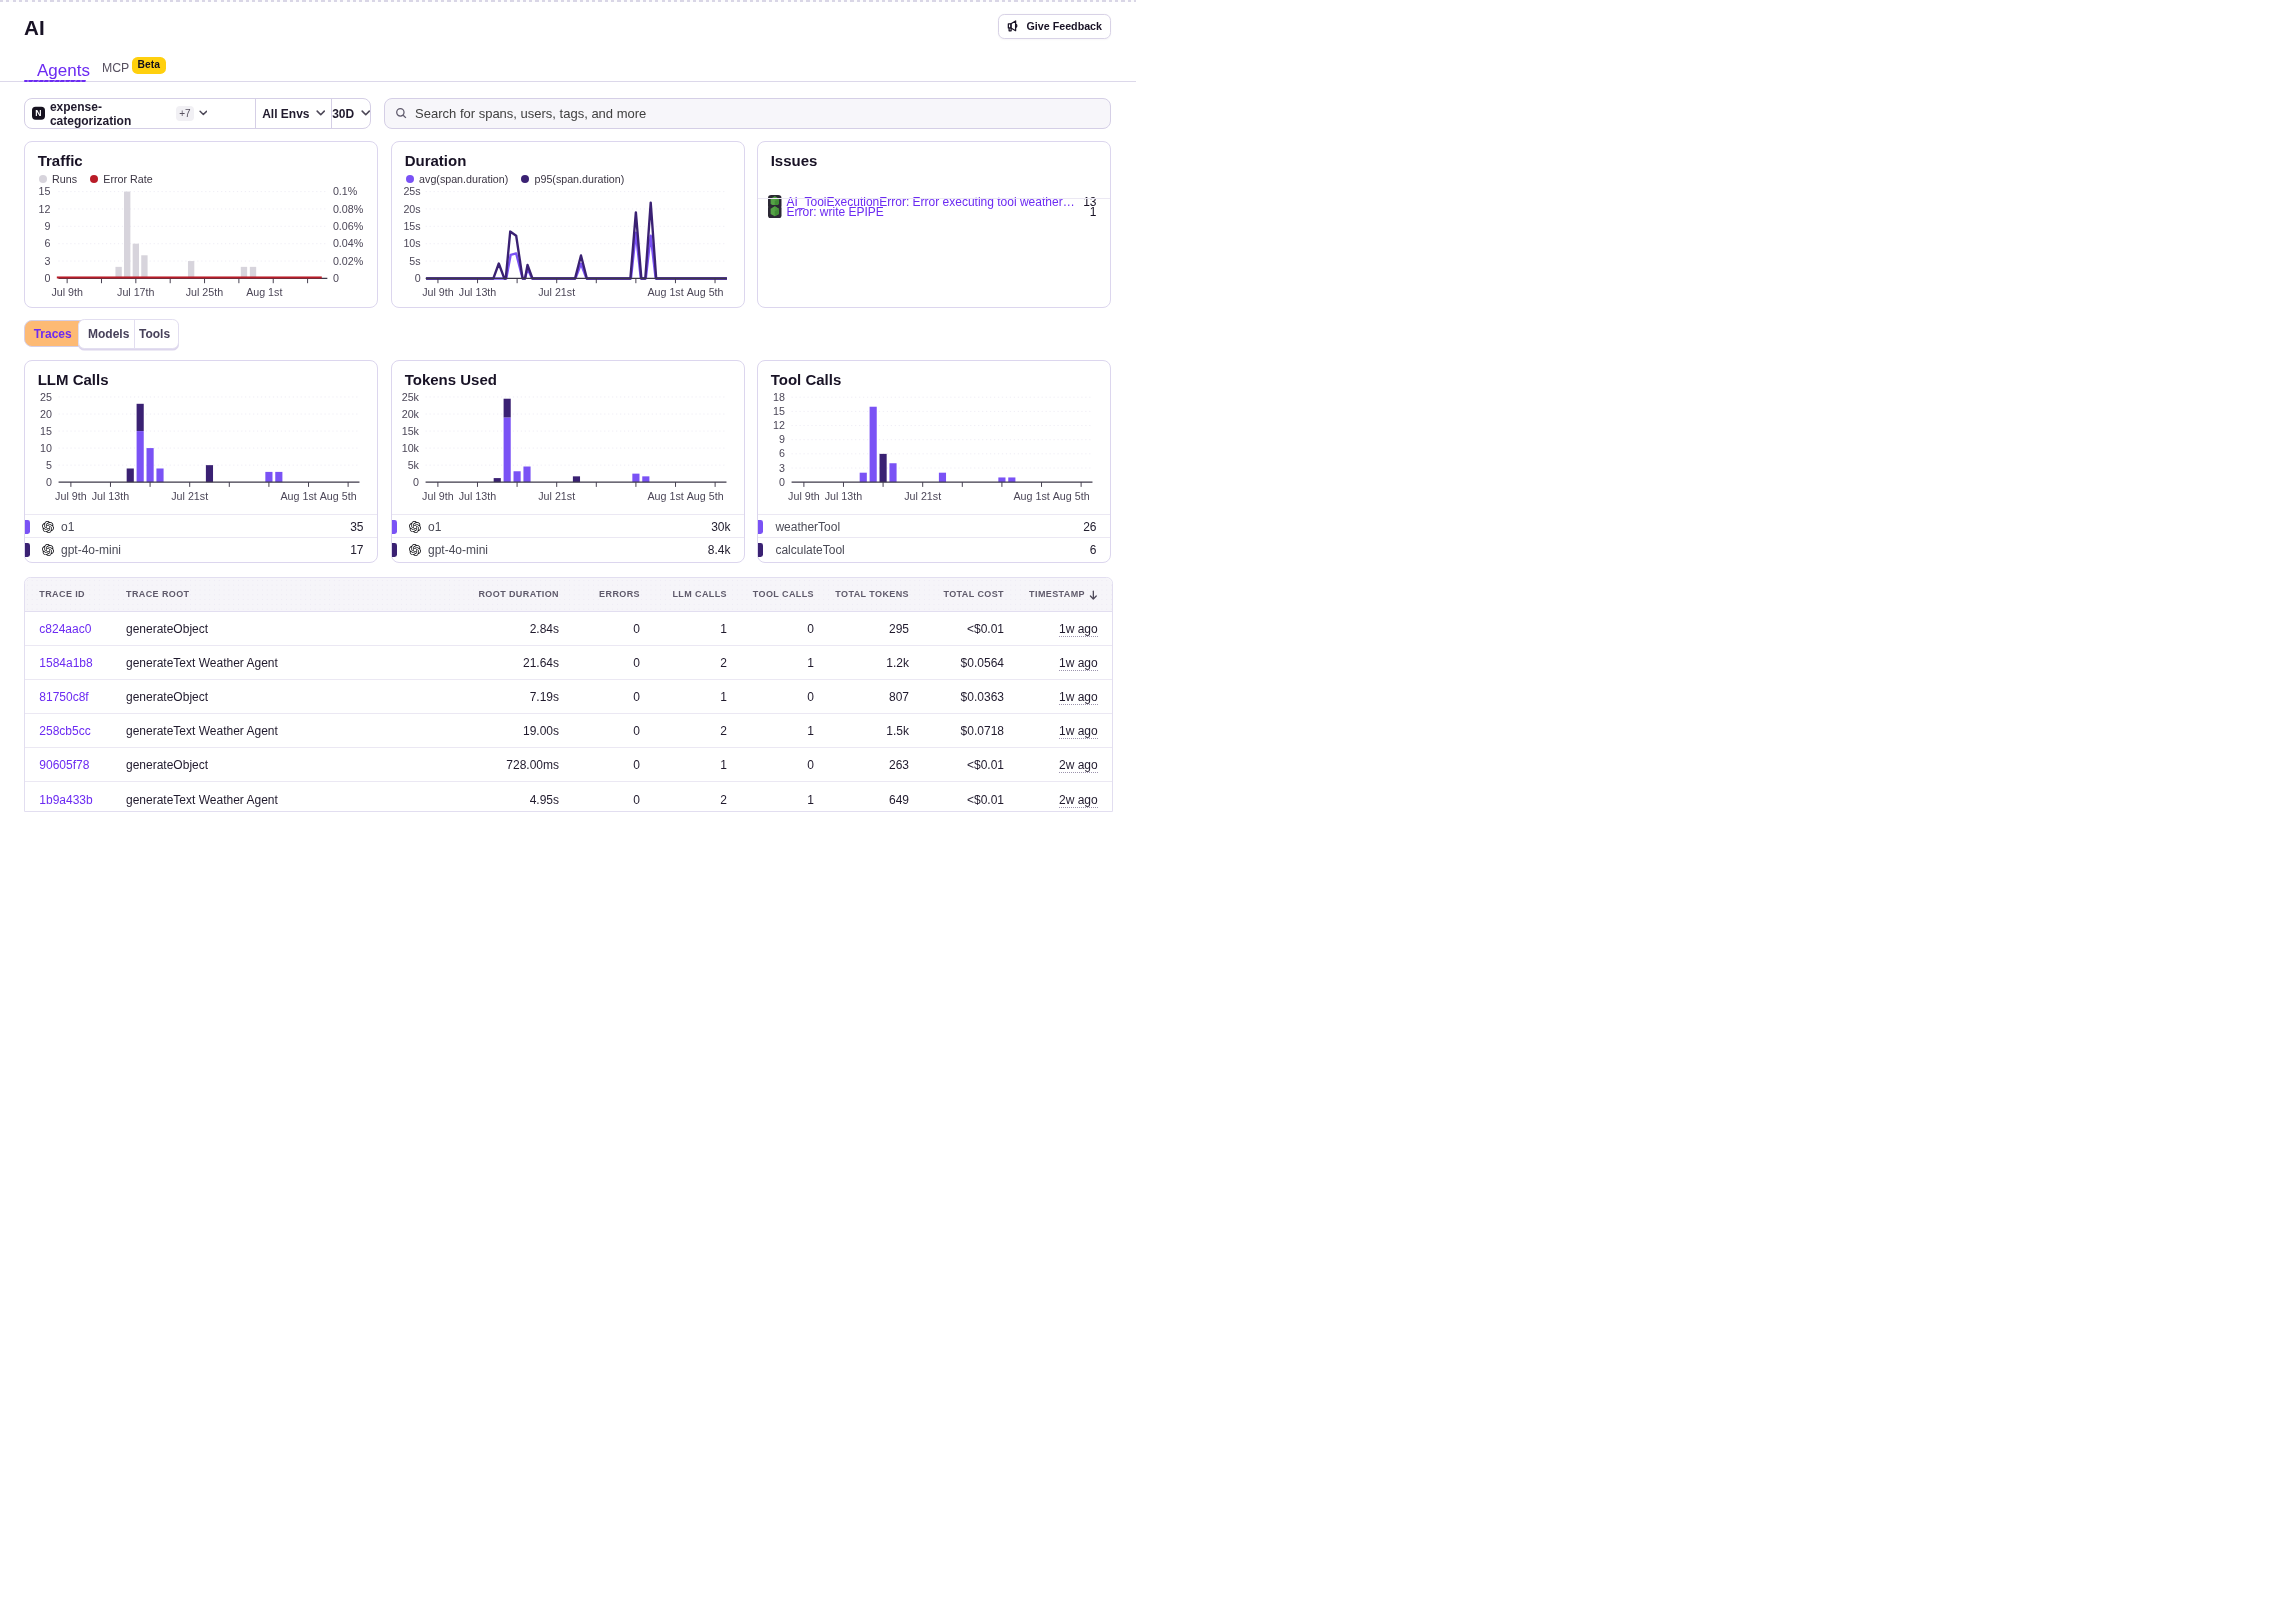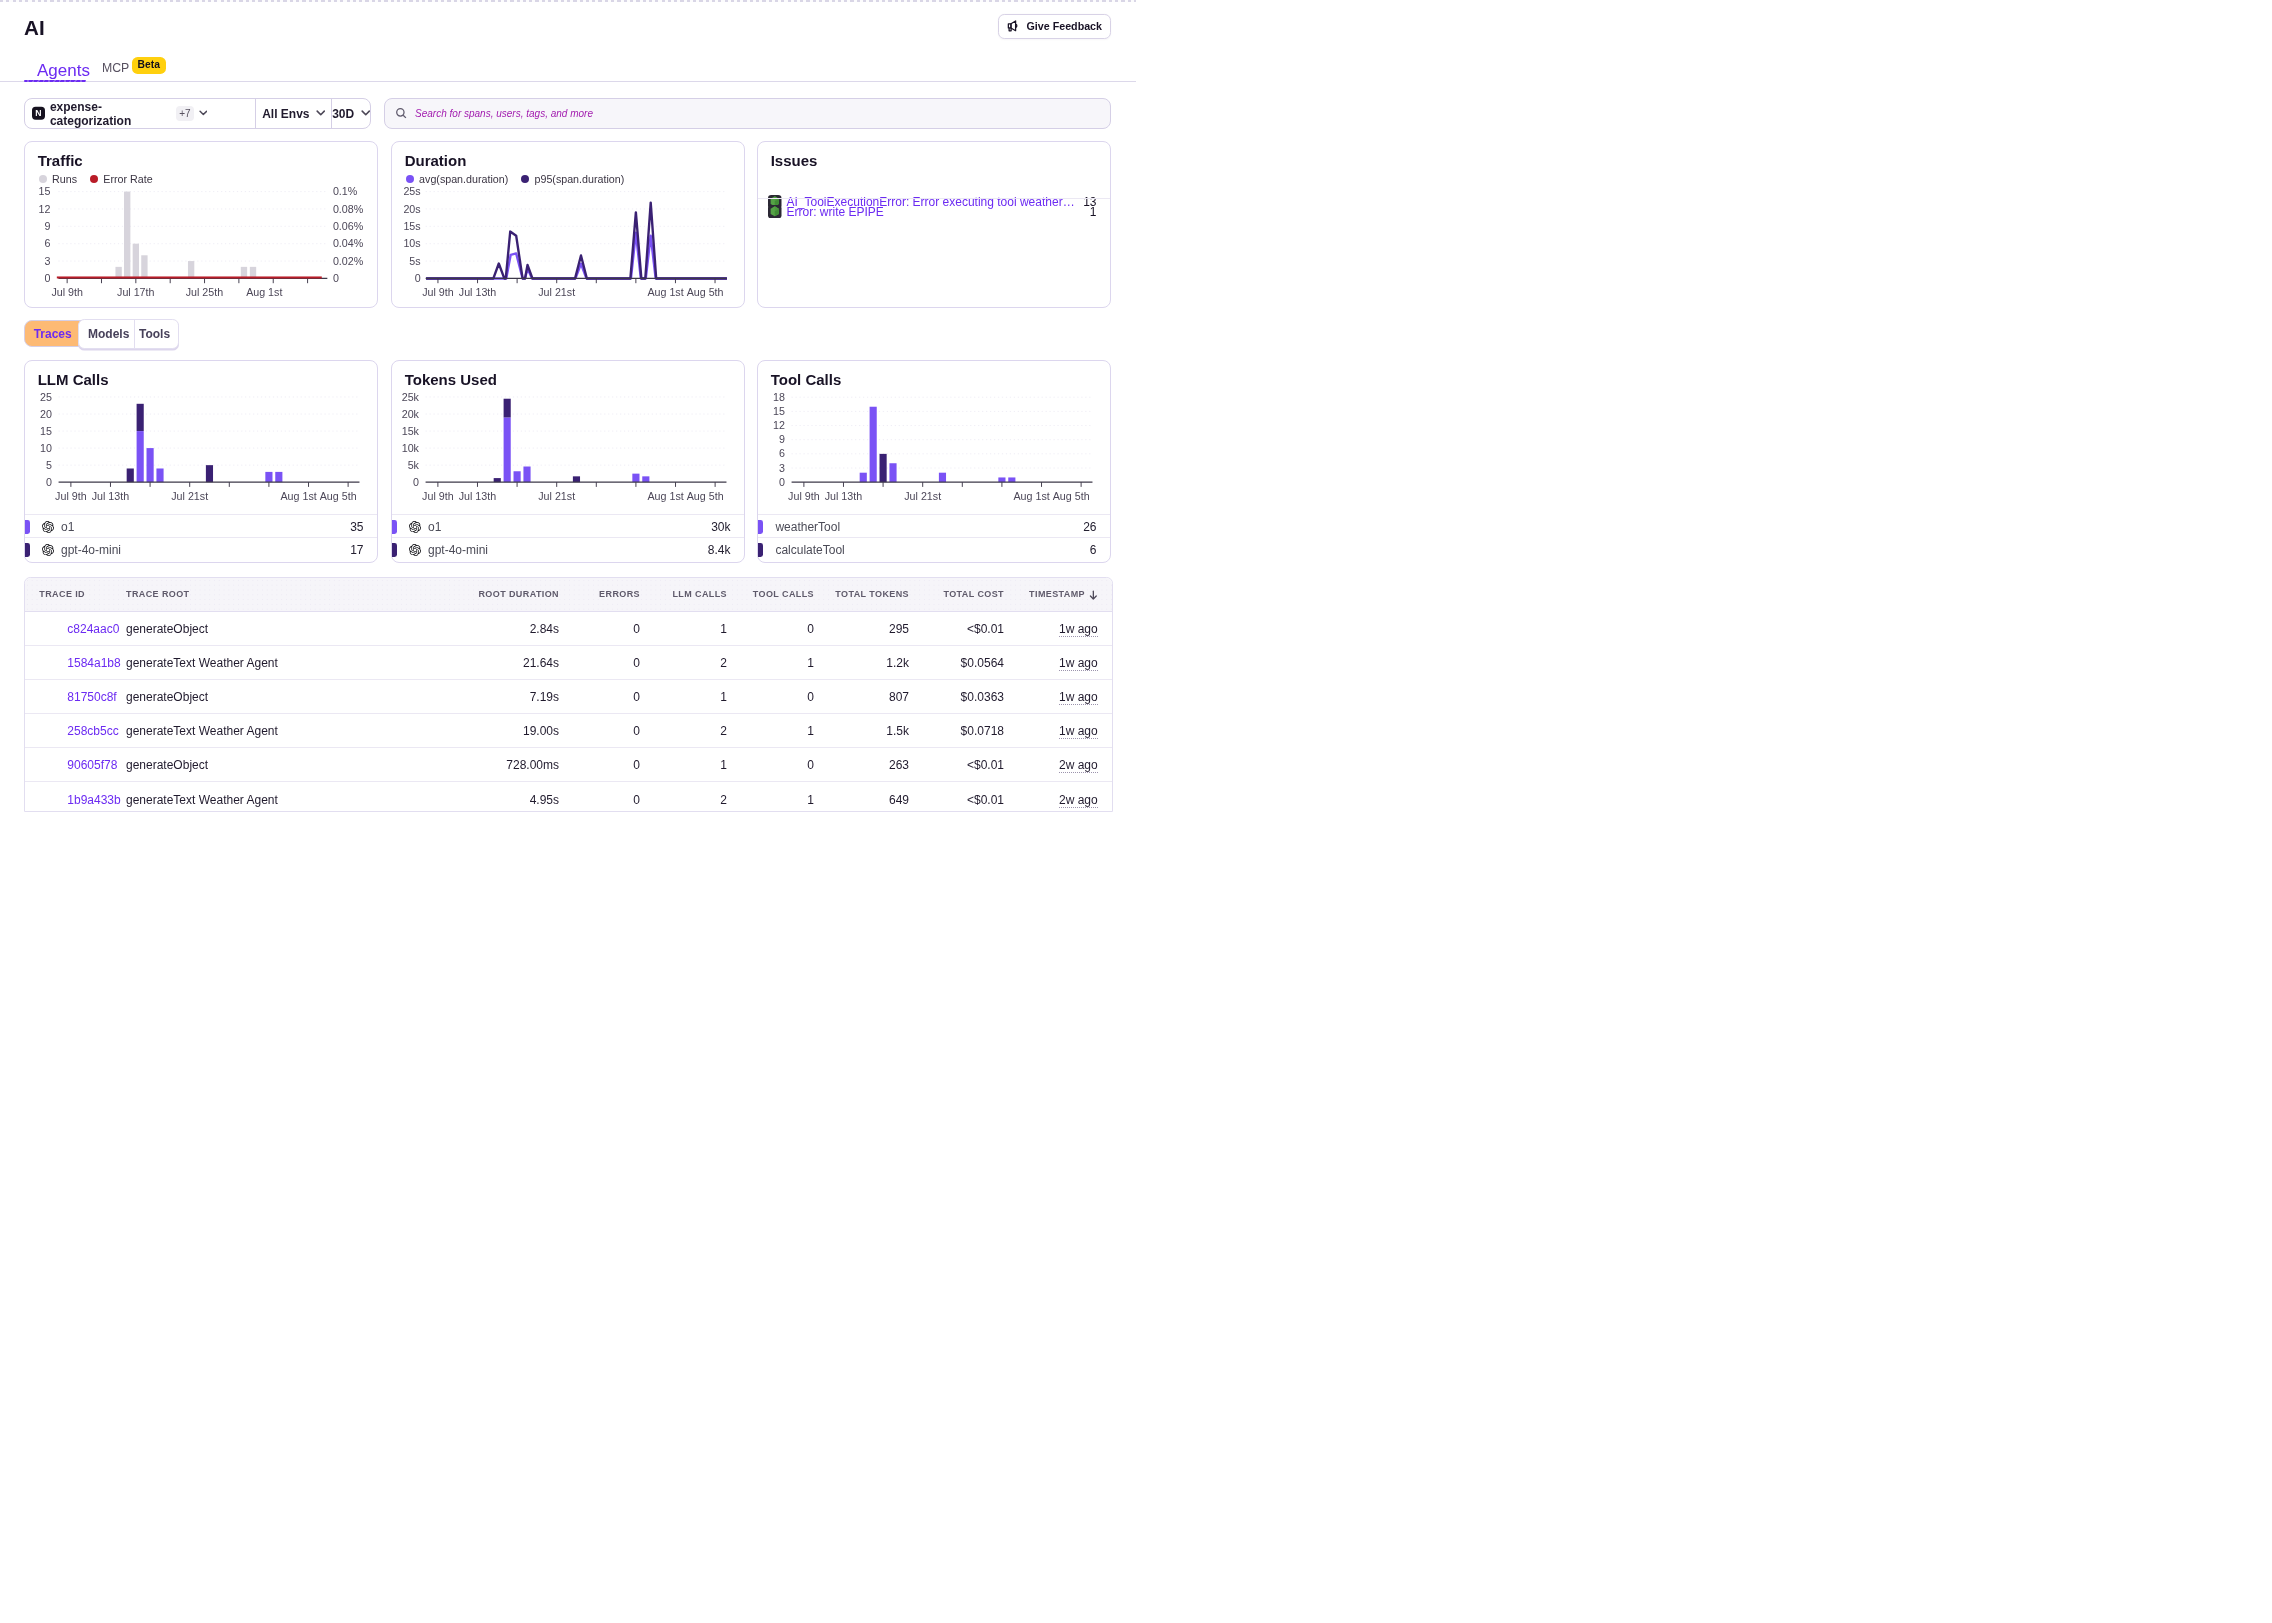--- a/index.html
+++ b/index.html
@@ -19,21 +19,21 @@
 .filters { position:absolute; left:24px; top:98px; width:347px; height:31px; border:0.8px solid #d5cfe6; border-radius:8px;
   background:#fff; display:flex; align-items:center; }
 .fseg { display:flex; align-items:center; height:100%; }
 .fs1 { padding:0 8px 0 7.1px; gap:4.8px; }
 .fs2 { border-left:0.8px solid #d5cfe6; width:82px; justify-content:center; gap:6.3px;margin-left:40px; }
 .fs3 { border-left:0.8px solid #d5cfe6; flex:1; justify-content:center; gap:6.3px; }
 .fname { font-size:12px; font-weight:bold; color:#201a2d; }
 .plus7 { background:#f1f0f4; border-radius:4px; font-size:10px; color:#57515f; padding:1.6px 3.2px; }
 .search { position:absolute; left:384px; top:98px; width:727px; height:31px; border:0.8px solid #d5cfe6; border-radius:8px;
   background:#f7f6fa; display:flex; align-items:center; padding:0 10.3px; gap:7.1px; }
-.search span { font-size:10px; color:#a21caf;font-style:italic; }
+.search span { font-size:13px; color:#404040; }
 .card { position:absolute; border:0.8px solid #dcd6ee; border-radius:8px; background:#fff; }
 .ctitle { position:absolute; left:12.7px; top:9.5px; font-size:15px; font-weight:bold; color:#181225; }
 .legend { position:absolute; left:13.5px; top:31px; display:flex; gap:12.7px; align-items:center; font-size:10.7px; color:#3a3442; }
 .legend .li { display:flex; align-items:center; gap:5.6px; }
 .dot { width:8px; height:8px; border-radius:50%; display:inline-block; }
 .csvg { position:absolute; left:0; top:0; }
 .seg { position:absolute; left:24px; top:320px; width:154px; height:27px; border:0.8px solid #d5cfe6; border-radius:8px; background:#fdba74; }
 .seg .raised { position:absolute; left:53px; top:-2.4px; width:101px; height:30px; background:#fff; border:0.8px solid #e2def0;
   border-radius:6.3px; box-shadow:0 1.6px 0 #dcd5ec; }
 .seg .sdiv { position:absolute; left:56px; top:-2.4px; width:0.8px; height:30px; background:#e2def0; }
@@ -45,21 +45,21 @@
 .lrow { position:absolute; left:0; width:100%; height:23.4px; border-top:0.8px solid #ebe8f3; }
 .chip { position:absolute; left:0; top:4.8px; width:4.8px; height:14.3px; border-radius:0 2.4px 2.4px 0; }
 .lic { position:absolute; left:16.7px; top:5.6px; }
 .lname { position:absolute; top:4.8px; font-size:12px; color:#4b4b57; }
 .lval { position:absolute; right:13.5px; top:4.8px; font-size:12px; color:#242031; }
 .table { position:absolute; left:24px; top:577px; width:1089px; height:235px; border:0.8px solid #e2def0; border-radius:6.3px 6.3px 0 0; background:#fff; }
 .thead { position:absolute; left:0; top:0; width:100%; height:34px; background:#f6f5f9; background-image:radial-gradient(circle,#edeaf4 0.7px,transparent 0.9px); background-size:4.8px 4.8px; border-bottom:0.8px solid #e2def0; border-radius:6.3px 6.3px 0 0; }
 .th { position:absolute; top:11px; font-size:9px; font-weight:bold; letter-spacing:0.4px; color:#5f5a6b; }
 .trow { position:absolute; left:0; width:100%; height:34px; border-bottom:0.8px solid #ebe8f3; font-size:12px; color:#201a2d; }
 .trow span { position:absolute; top:9.5px; }
-.tid { left:14.3px; color:#6c2bf2;margin-left:28px; }
+.tid { left:14.3px; color:#6c2bf2; }
 .troot { left:101px; }
 .num { }
 .ts { border-bottom:0.8px dotted #9c94ad; padding-bottom:0.8px; }
 </style></head>
 <body>
 <div class="page">
 <div class="abs topdash"></div>
 <h1 class="ai">AI</h1>
 <div class="fbtn"><svg width="13.5" height="13.5" viewBox="0 0 16 16" fill="none" stroke="#181225" stroke-width="1.5" stroke-linejoin="round">
         <path d="M1.6 5.7 h3.1 v4.9 h-3.1 z"></path>

